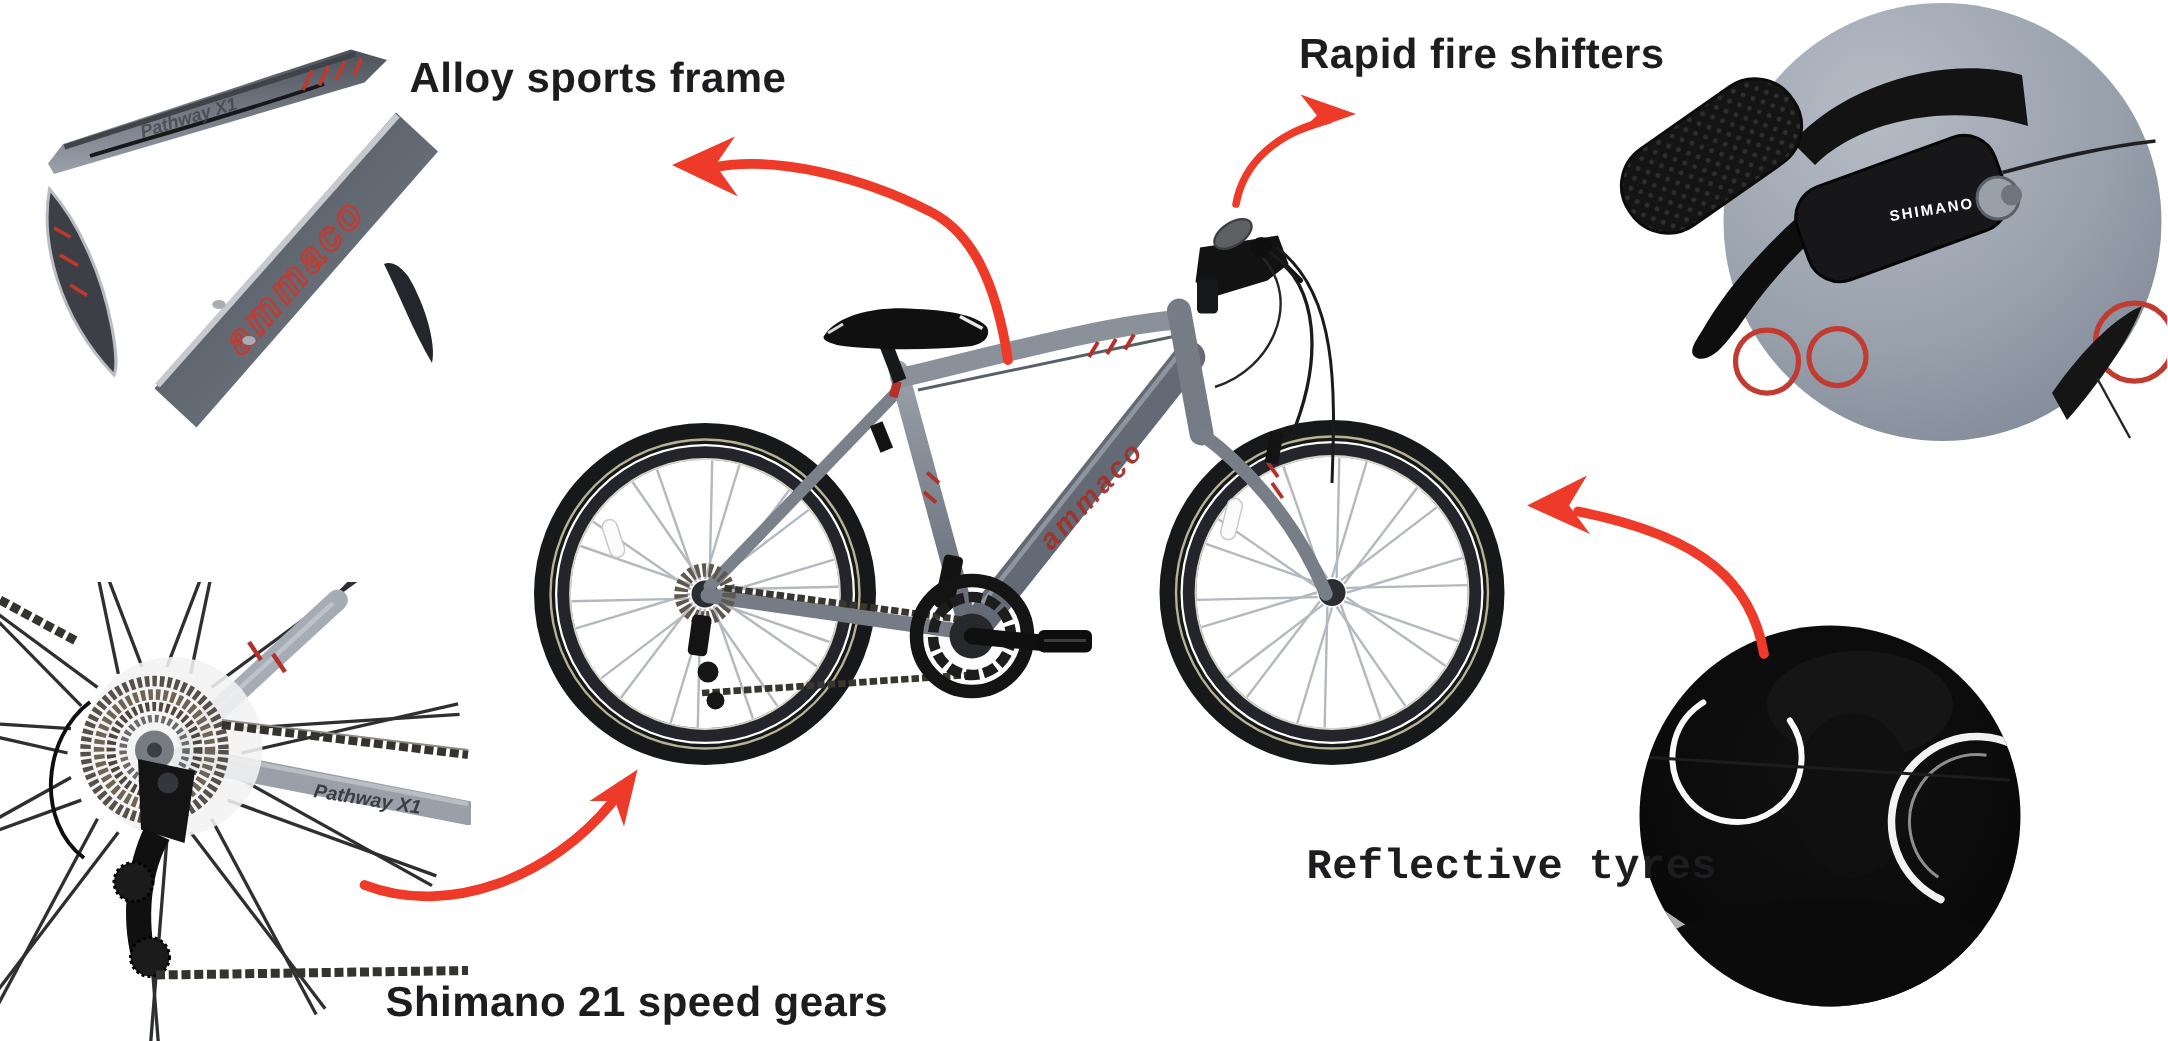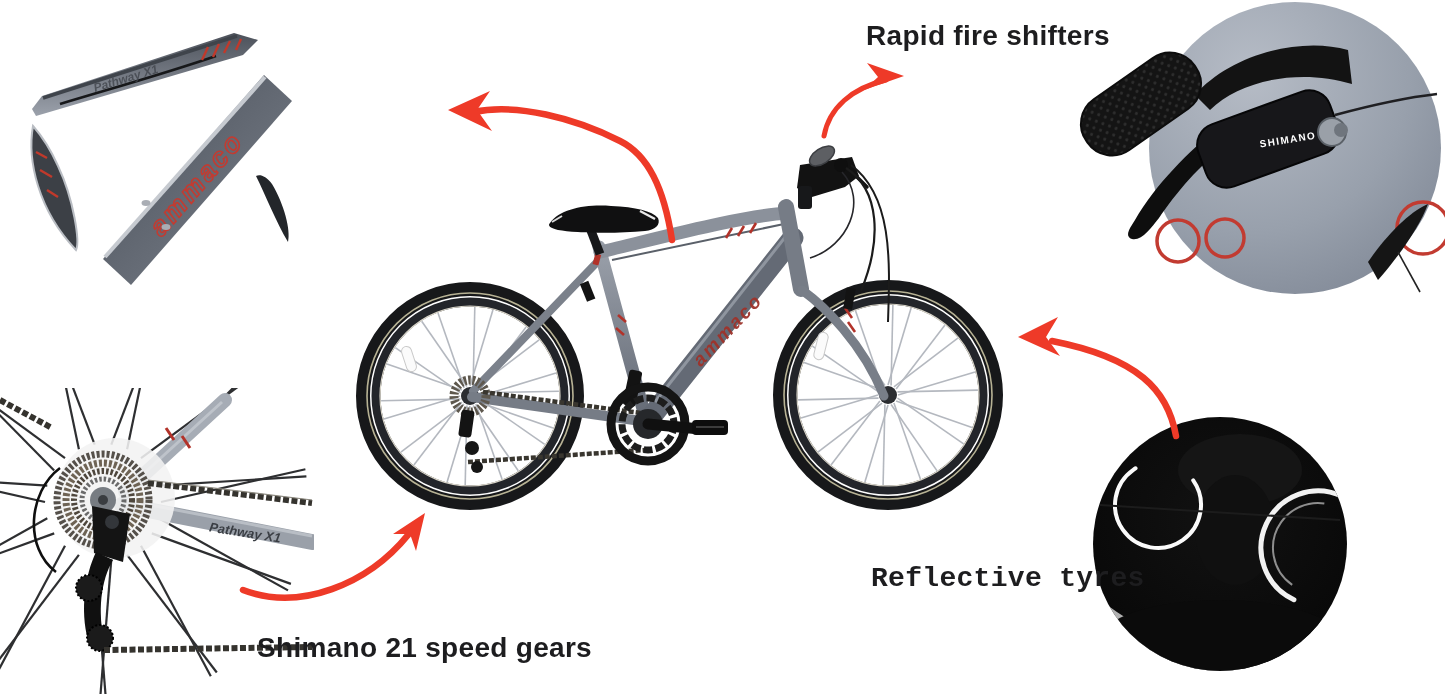--- a/index.html
+++ b/index.html
@@ -3,21 +3,21 @@
 <meta charset="utf-8">
 <style>
   html,body{margin:0;padding:0;background:#fff;}
   .scene{position:relative;width:1445px;height:694px;background:#ffffff;overflow:hidden;
          font-family:"Liberation Sans",sans-serif;}
   .scene svg{position:absolute;left:0;top:0;}
   .label{position:absolute;font-weight:700;font-size:28px;color:#1d1d1f;
          letter-spacing:0.3px;white-space:nowrap;}
   .lbl-alloy{left:273px;top:36px;}
   .lbl-rapid{left:866px;top:20px;}
-  .lbl-shimano{left:257px;top:632px;text-align:center;}
+  .lbl-shimano{left:257px;top:652px;text-align:center;}
   .lbl-reflective{left:871px;top:563px;font-family:Liberation Mono, monospace;}
 </style>
 </head>
 <body>
 
 <div class="scene">
 
 <svg width="1445" height="694" viewBox="0 0 1445 694">
   <defs>
     <linearGradient id="tubeGrad" x1="0" y1="0" x2="0" y2="1">
@@ -312,16 +312,17 @@
       <path d="M243,590 C300,612 368,584 408,535" stroke-width="6.5" stroke="#ee3a28"></path>
       <path d="M425,513 L393,534 L410,534 L416,551 Z" stroke="none" fill="#ee3a28"></path>
     </g>
     <g>
       <path d="M1176,436 C1168,390 1138,358 1052,341" stroke-width="6.5" stroke="#ee3a28"></path>
       <path d="M1018,337 L1058,317 L1046,337 L1060,356 Z" stroke="none" fill="#ee3a28"></path>
     </g>
   </g>
 </svg>
 
+  <div class="label lbl-alloy">Alloy sports frame</div>
   <div class="label lbl-rapid">Rapid fire shifters</div>
   <div class="label lbl-shimano">Shimano 21 speed gears</div>
   <div class="label lbl-reflective">Reflective tyres</div>
 </div>
 
 </body></html>

